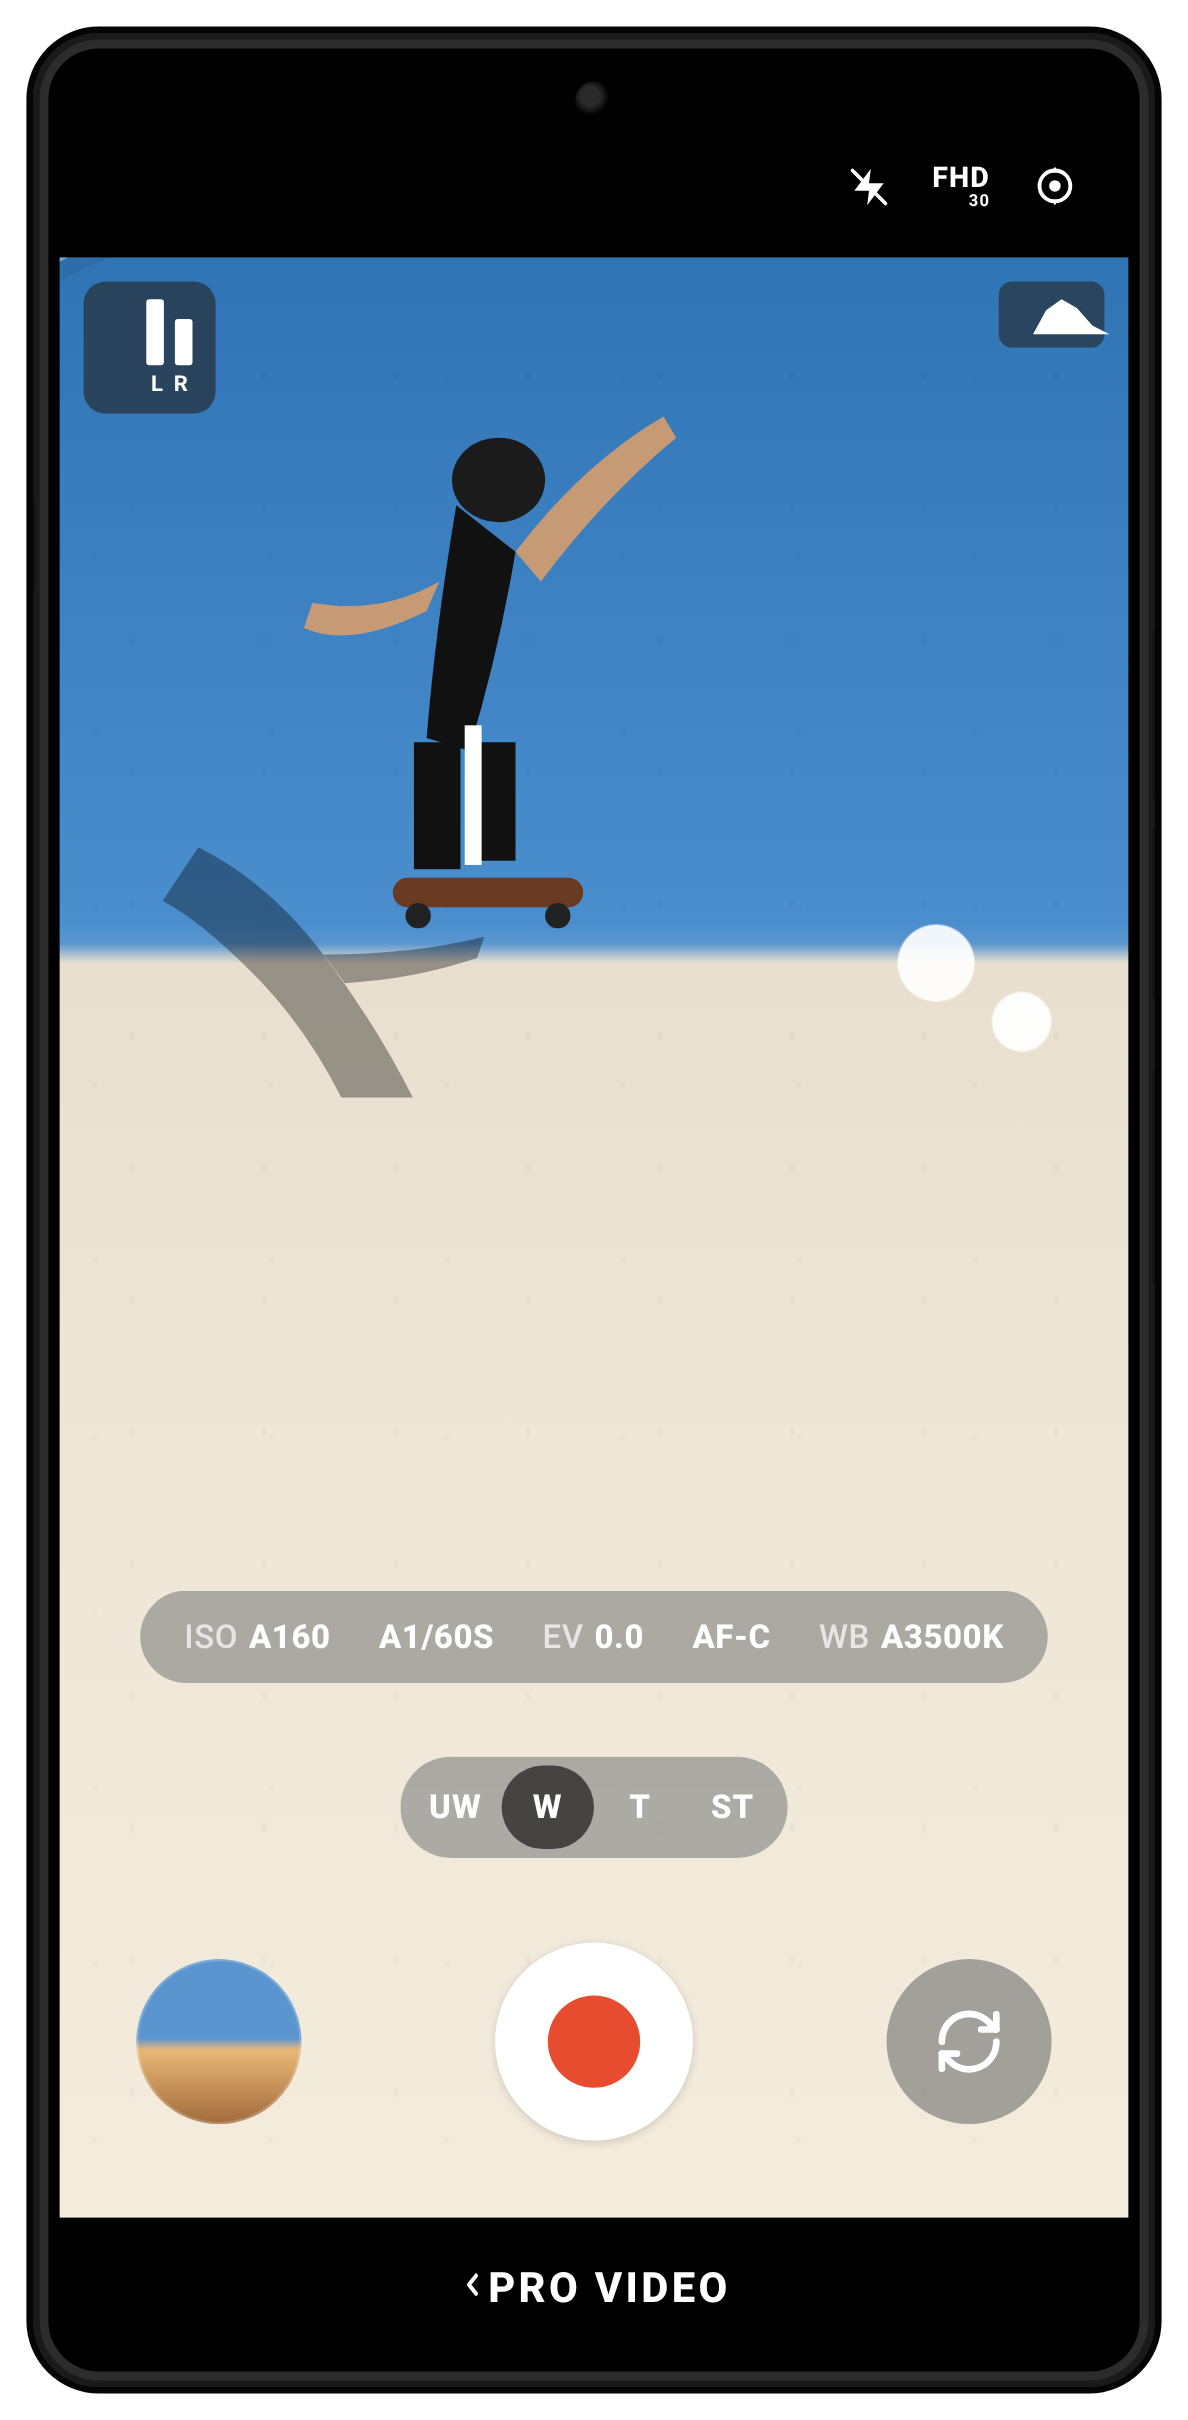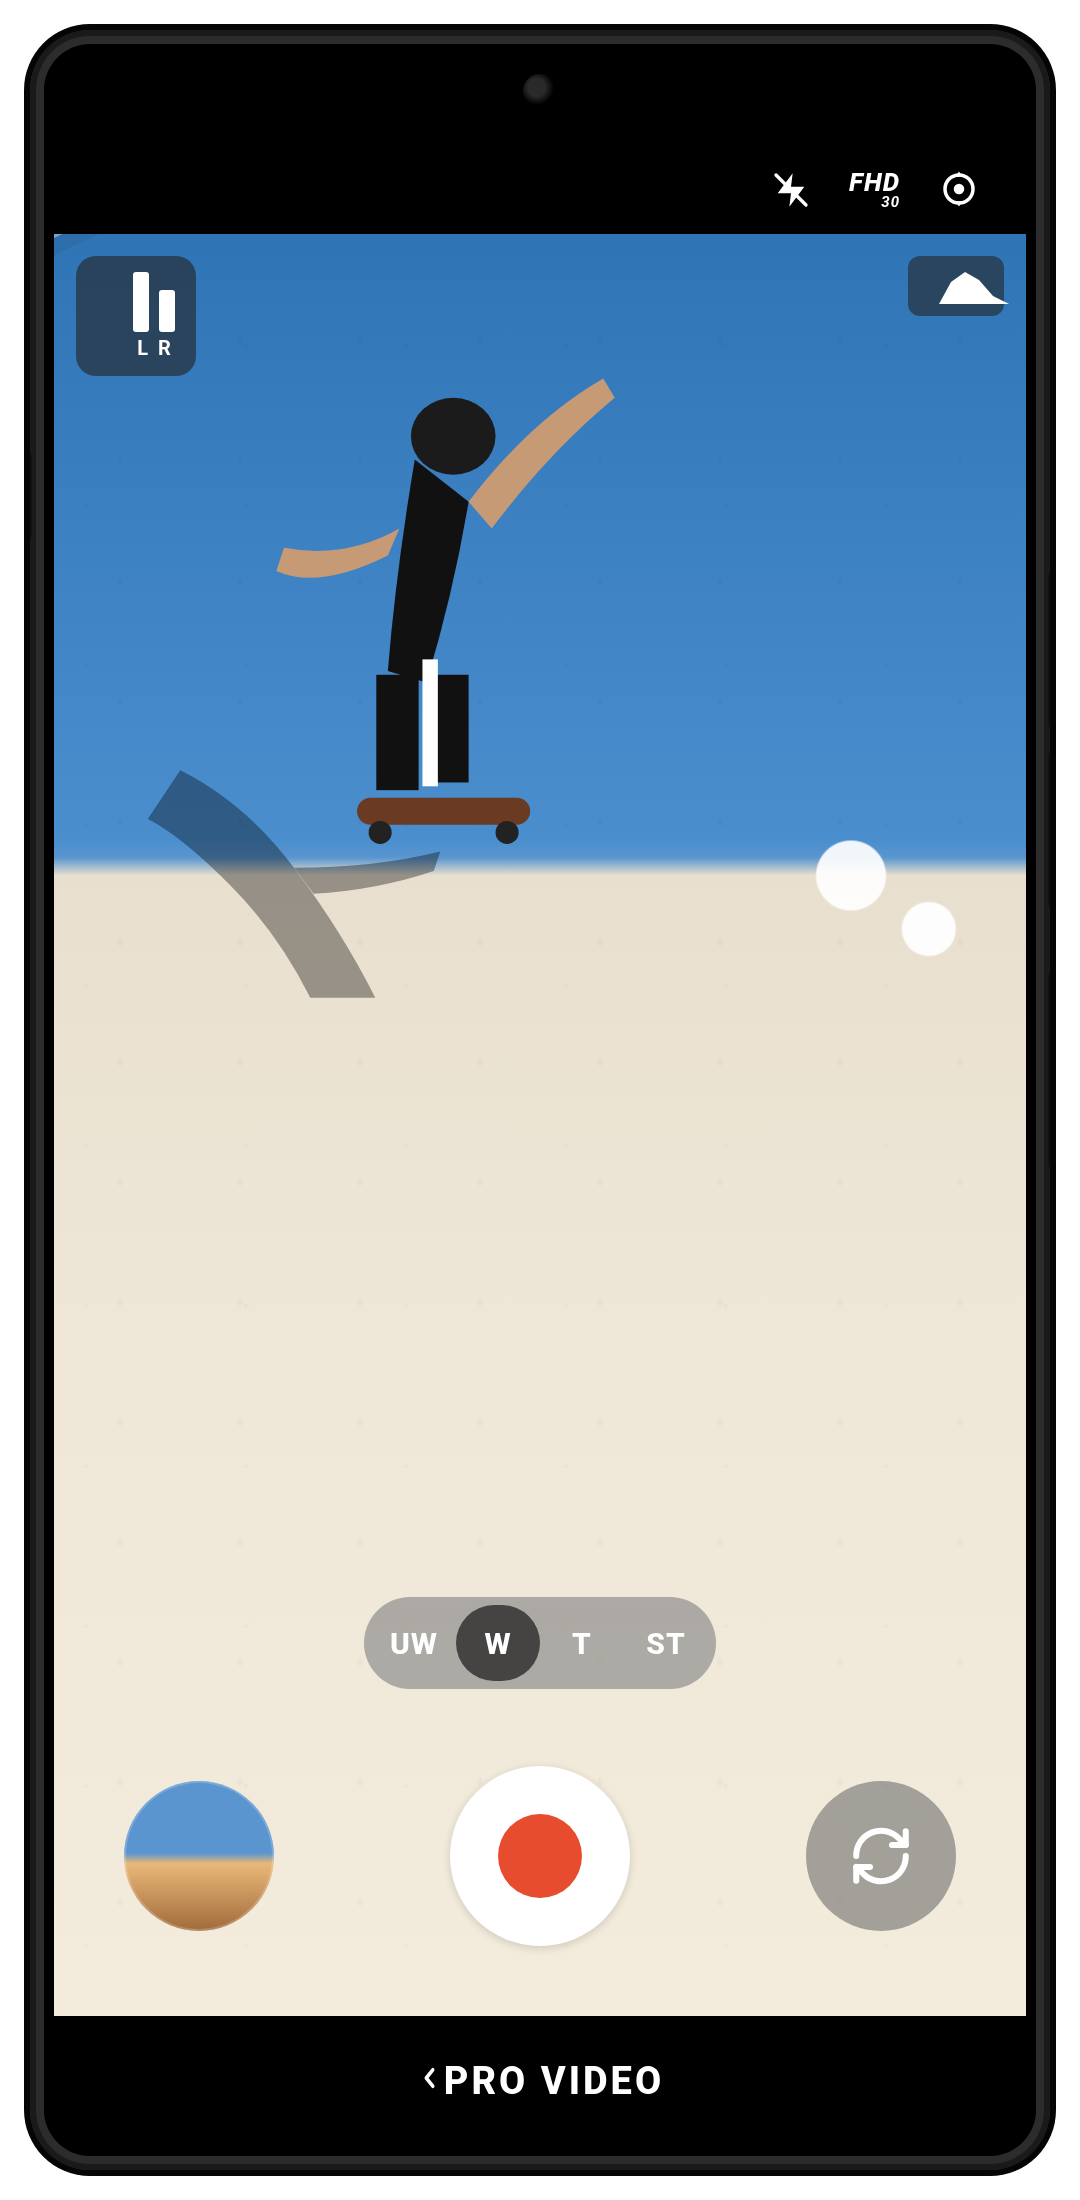--- a/index.html
+++ b/index.html
@@ -35,23 +35,23 @@
     background: #000;
     overflow: hidden;
     display: flex; flex-direction: column;
   }
 
   
   .topbar {
     height: 180px;
     display: flex; align-items: flex-end; justify-content: flex-end;
     gap: 38px;
-    padding: 0 46px 24px 46px;
+    padding: 0 46px 44px 46px;
     color: #fff;
-    position: relative; z-index: 10; font-style: italic;
+    position: relative; z-index: 10;
   }
   .topbar .fhd { text-align: center; font-weight: 800; line-height: 1.0; font-size: 26px; letter-spacing: 1px; }
   .topbar .fhd .sub { font-size: 15px; font-weight: 700; display: block; text-align: right; }
   .topbar .icon { display: inline-flex; align-items: center; justify-content: center; }
 
   
   .viewfinder {
     position: relative;
     flex: 1 1 auto;
     overflow: hidden;
@@ -243,20 +243,40 @@
             <span>L</span><span>R</span>
           </div>
         </div>
 
         <div class="badge hist">
           <svg width="70" height="36" viewBox="0 0 70 36">
             <path d="M0 36 L12 14 L26 4 L40 12 L54 28 L70 36 Z" fill="#fff"></path>
           </svg>
         </div>
 
+        <div class="pill settings-pill">
+          <div class="item">
+            <span class="lbl">ISO</span>
+            <span class="val">A160</span>
+          </div>
+          <div class="item">
+            <span class="val">A1/60S</span>
+          </div>
+          <div class="item">
+            <span class="lbl">EV</span>
+            <span class="val">0.0</span>
+          </div>
+          <div class="item">
+            <span class="val">AF-C</span>
+          </div>
+          <div class="item">
+            <span class="lbl">WB</span>
+            <span class="val">A3500K</span>
+          </div>
+        </div>
 
         <div class="pill lens-pill">
           <div class="lens">UW</div>
           <div class="lens active">W</div>
           <div class="lens">T</div>
           <div class="lens">ST</div>
         </div>
 
         <div class="action-row">
           <div class="thumb"></div>

